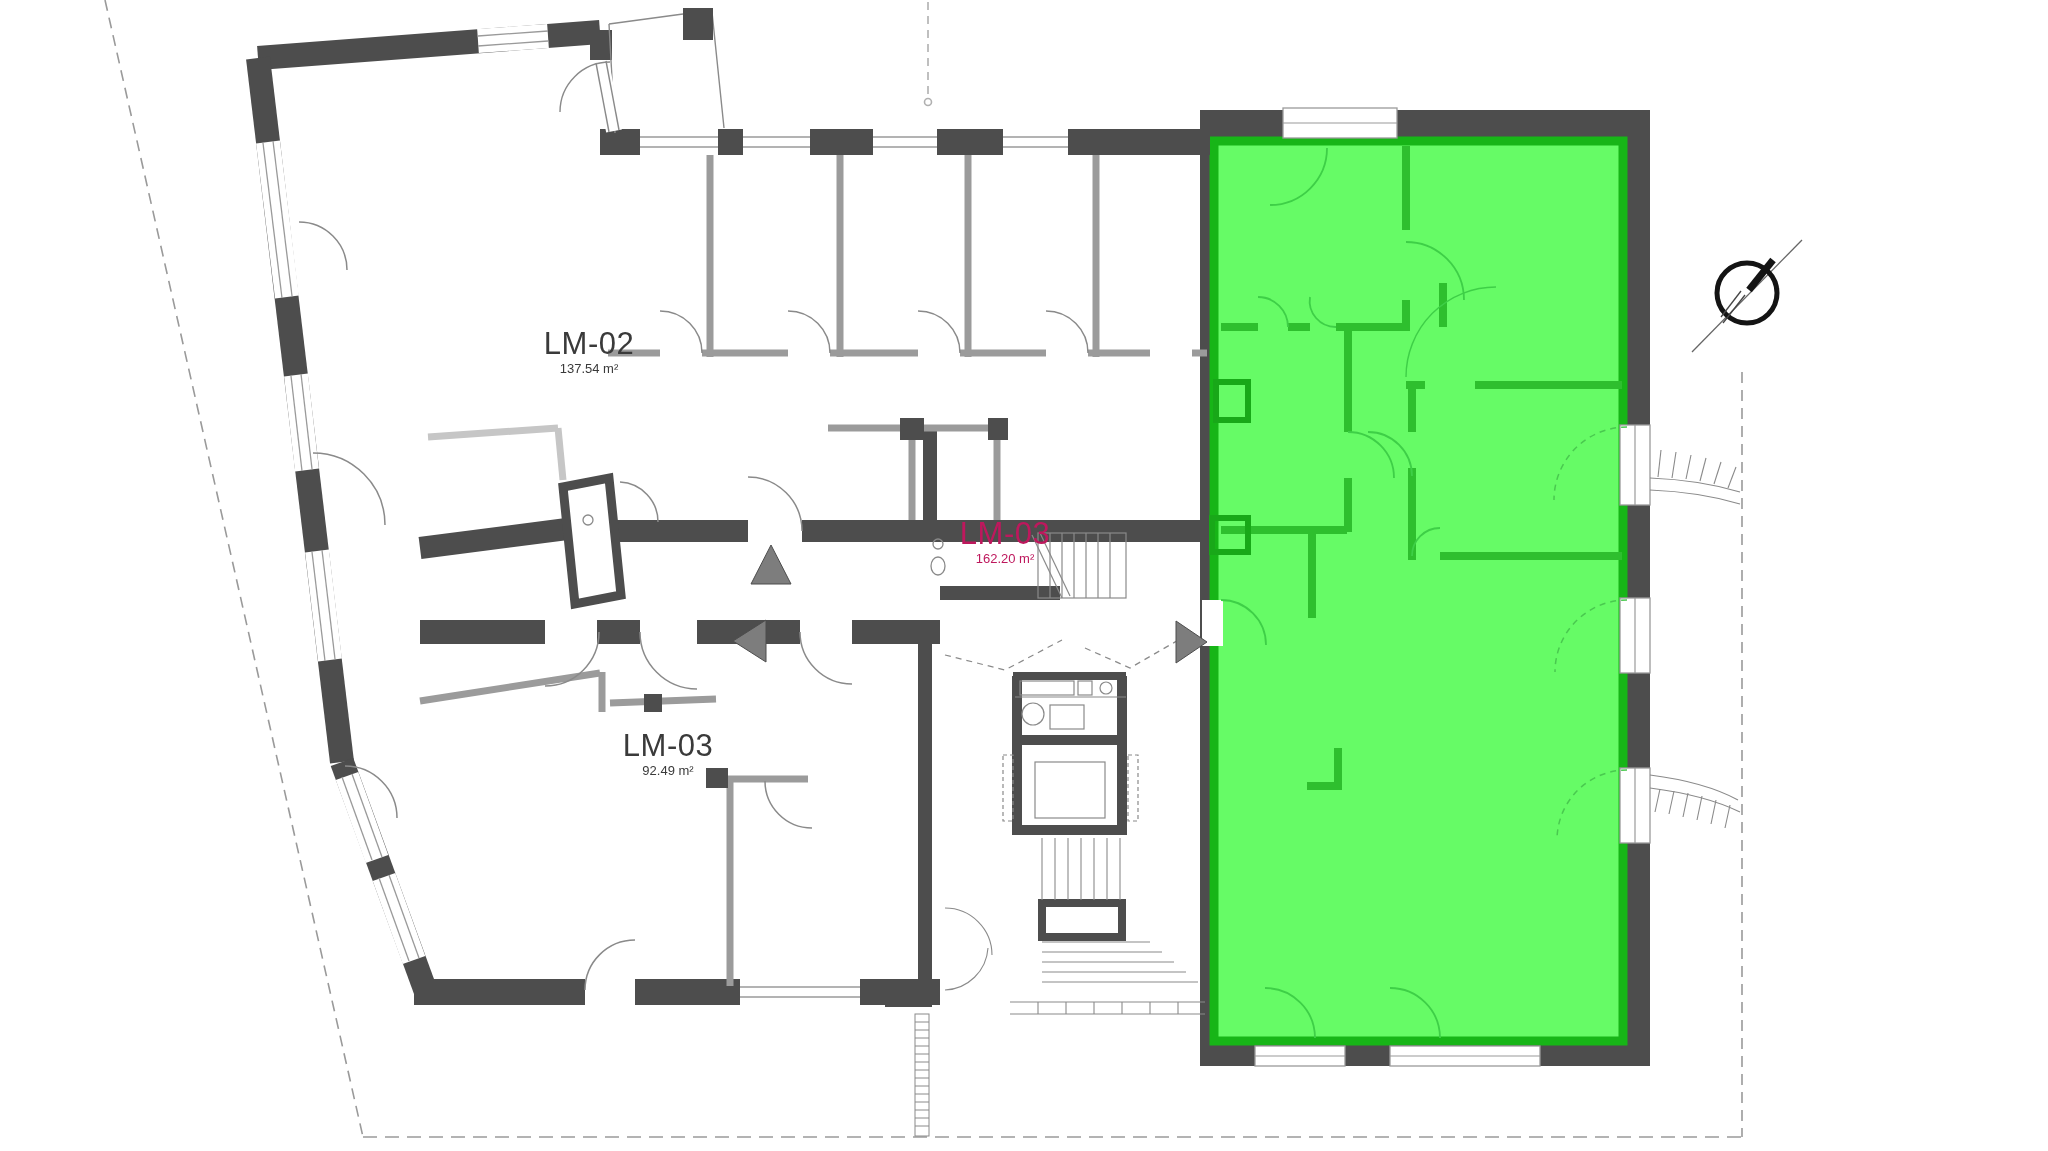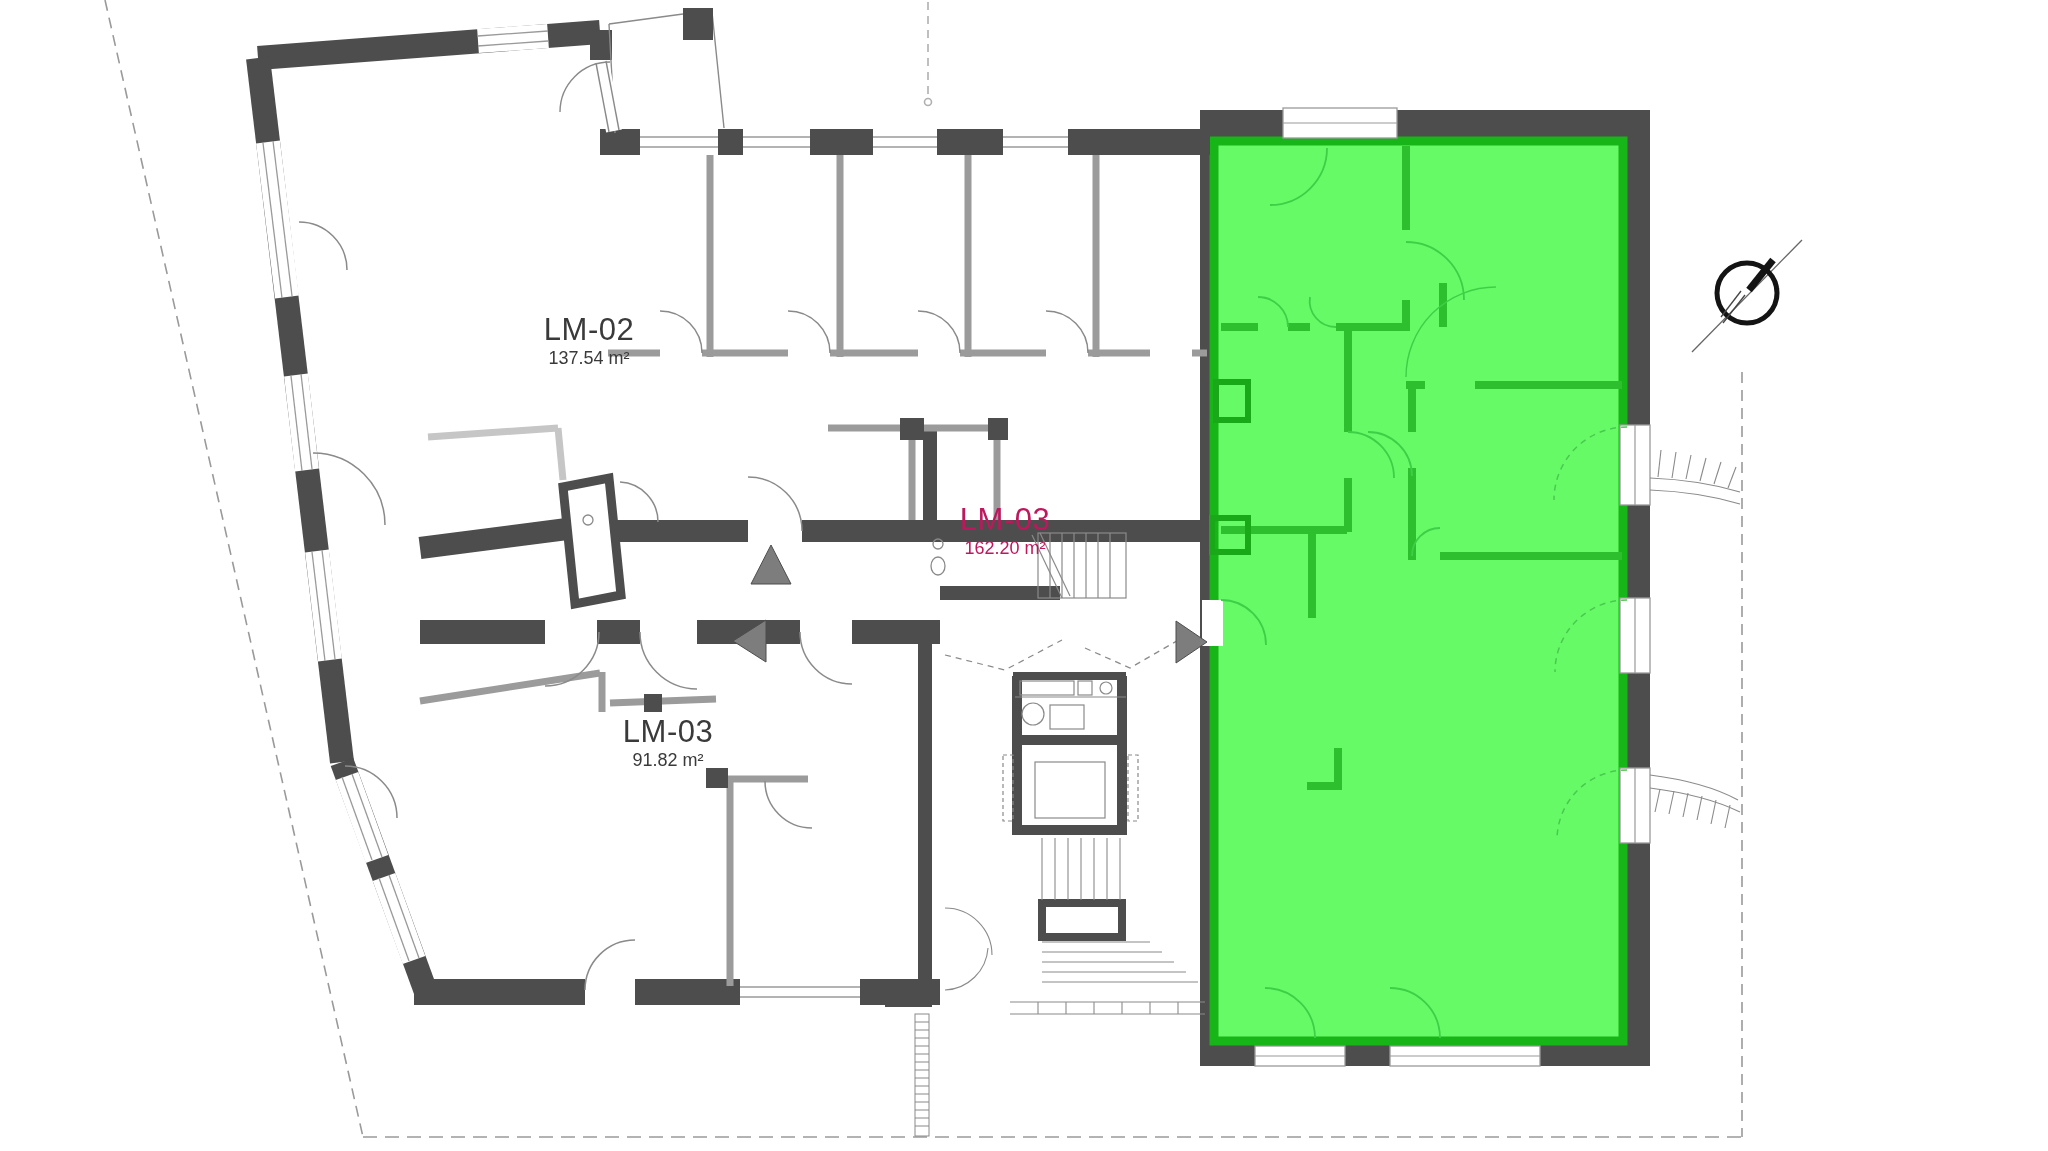--- a/index.html
+++ b/index.html
@@ -1,22 +1,22 @@
 <!DOCTYPE html>
 <html><head>
 <meta charset="utf-8">
 <style>
   html,body{margin:0;padding:0;background:#ffffff;width:2048px;height:1151px;overflow:hidden;
     font-family:"Liberation Sans", sans-serif;}
   .stage{position:relative;width:2048px;height:1151px;background:#fff;}
   svg{position:absolute;left:0;top:0;}
   .unit-label{position:absolute;transform:translate(-50%,-50%);text-align:center;color:#3a3a3a;
-    line-height:1.12;pointer-events:none;white-space:nowrap;}
+    line-height:1.12;pointer-events:none;white-space:nowrap;margin-top:12px;}
   .unit-label .name{font-size:31px;letter-spacing:.5px;}
-  .unit-label .area{font-size:18px;}
+  .unit-label .area{font-size:13px;}
   .unit-label.hl{color:#be185d;}
 </style>
 </head>
 <body>
 
 <div class="stage">
 <svg width="2048" height="1151" viewBox="0 0 2048 1151">
 
   <g stroke="#9a9a9a" stroke-width="1.6" fill="none">
     <line x1="105" y1="0" x2="363" y2="1137" stroke-dasharray="11 7"></line>
@@ -359,19 +359,19 @@
     <rect x="1210" y="137" width="417" height="908" fill="transparent"></rect>
   </g>
 </svg>
 
   <div class="unit-label" style="left:589px;top:340px;">
     <div class="name">LM-02</div>
     <div class="area">137.54 m²</div>
   </div>
   <div class="unit-label" style="left:668px;top:742px;">
     <div class="name">LM-03</div>
-    <div class="area">91.82 m²</div>
+    <div class="area">92.49 m²</div>
   </div>
   <div class="unit-label hl" style="left:1005px;top:530px;">
     <div class="name">LM-03</div>
     <div class="area">162.20 m²</div>
   </div>
 </div>
 
 </body></html>

